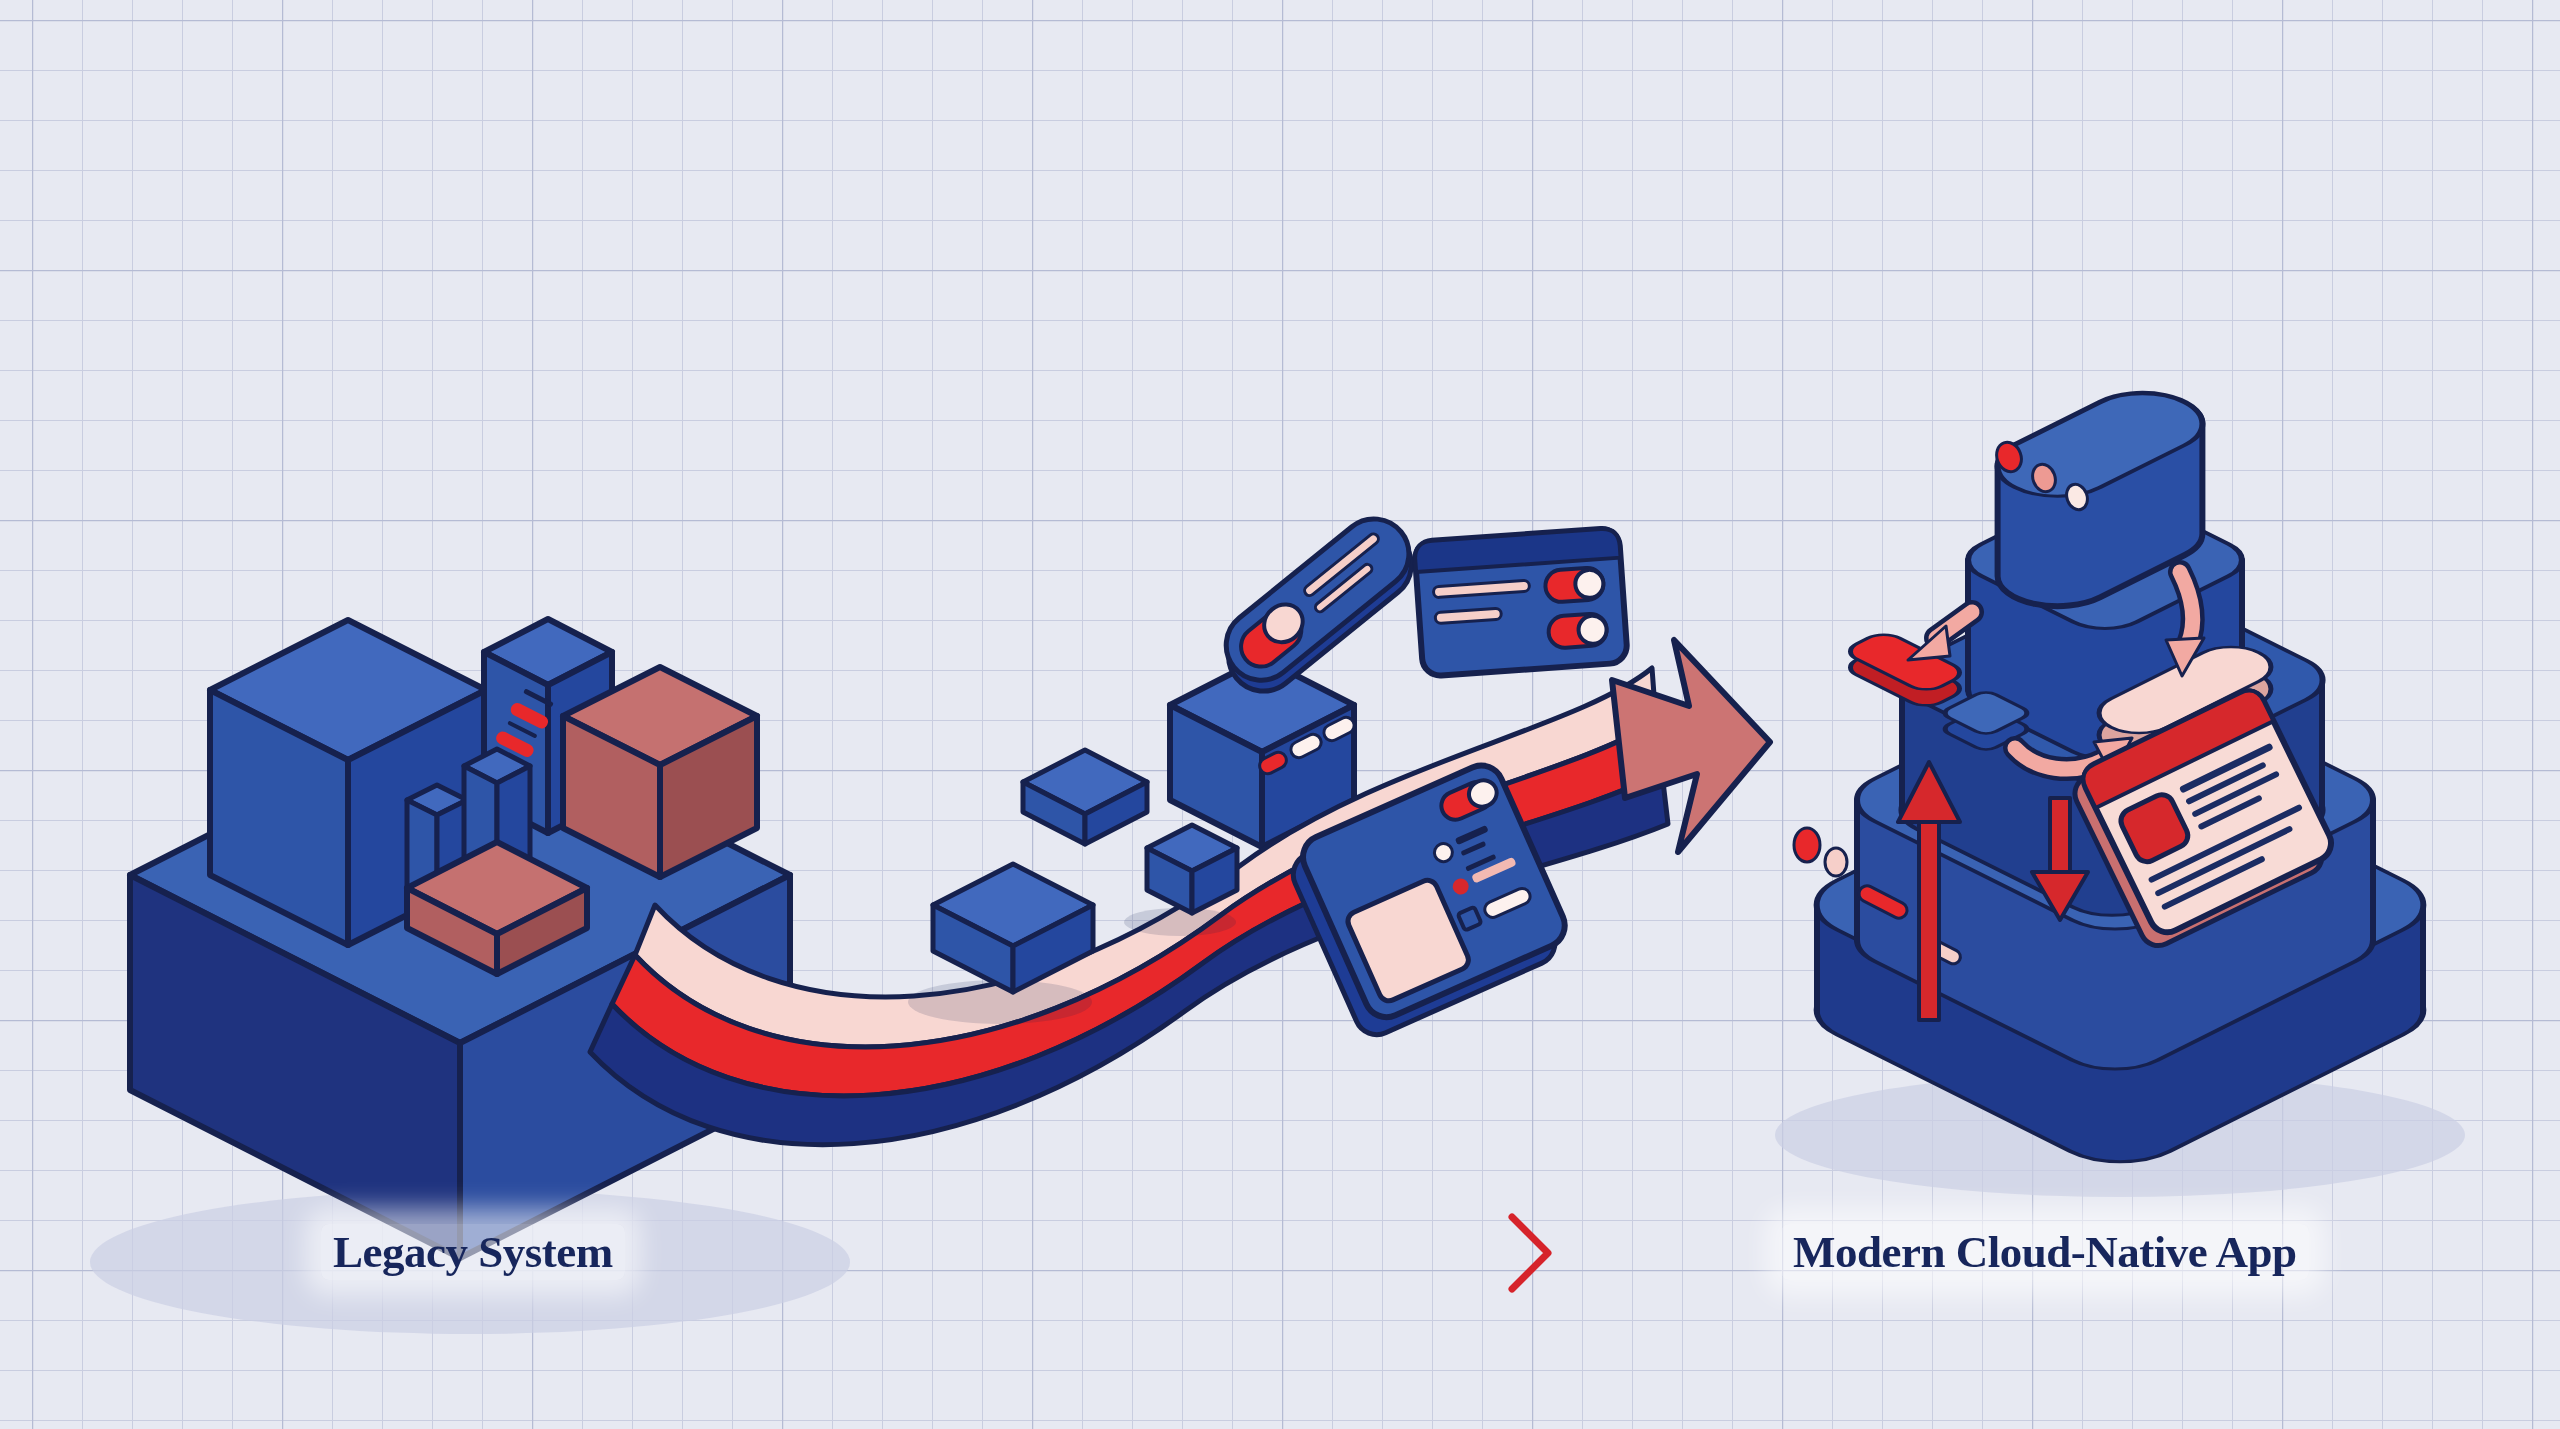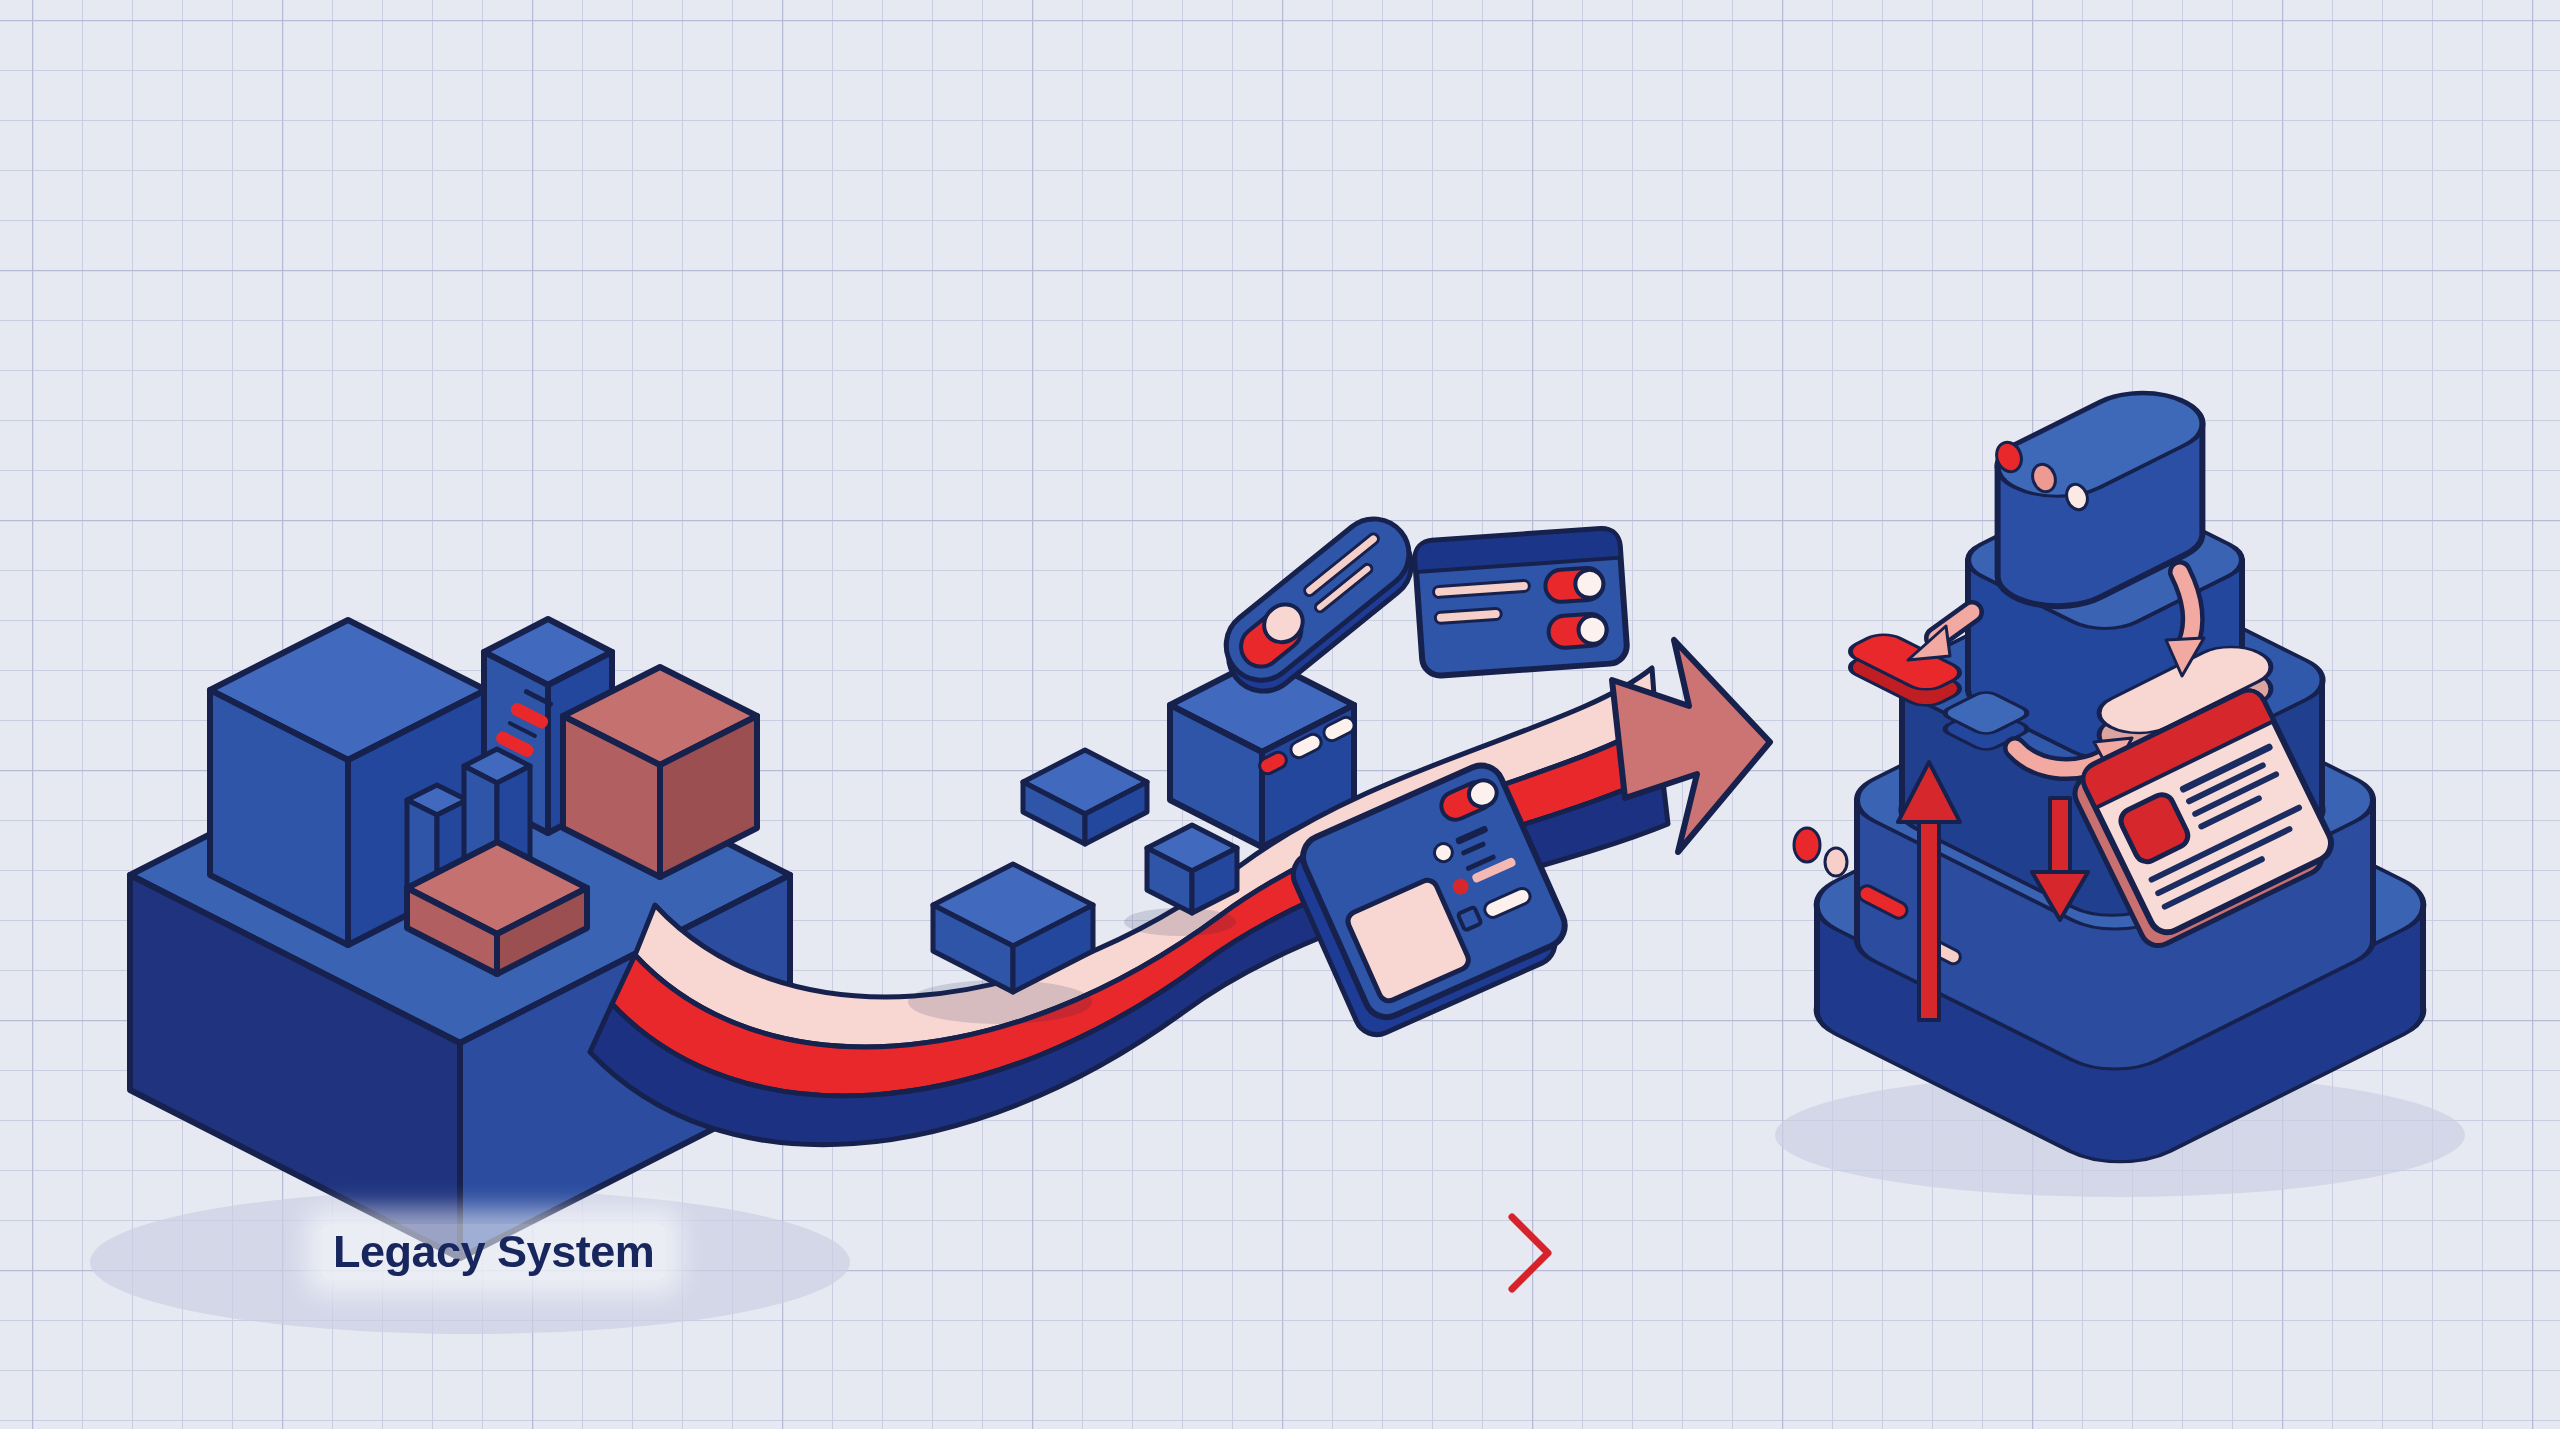--- a/index.html
+++ b/index.html
@@ -1,16 +1,16 @@
 <!DOCTYPE html>
 <html><head>
 <meta charset="utf-8">
 <style>
   html,body{margin:0;padding:0;background:#E7E9F2;}
-  .stage{position:relative;width:2560px;height:1429px;overflow:hidden;font-family:Liberation Sans, sans-serif;}
+  .stage{position:relative;width:2560px;height:1429px;overflow:hidden;font-family:Liberation Serif, serif;}
   svg{position:absolute;left:0;top:0;}
   svg *{stroke-linejoin:round;stroke-linecap:round;}
   .o6{stroke:#16214E;stroke-width:6px;}
   .o5{stroke:#16214E;stroke-width:5px;}
   .o4{stroke:#16214E;stroke-width:4px;}
   .o3{stroke:#16214E;stroke-width:3px;}
   .label{position:absolute;font-weight:bold;font-size:45px;color:#17265C;letter-spacing:-0.5px;
          background:rgba(255,255,255,0.55);box-shadow:0 0 24px 16px rgba(255,255,255,0.55);
          border-radius:8px;padding:2px 12px;white-space:nowrap;}
   .label-left{left:321px;top:1224px;}
@@ -264,13 +264,14 @@
     </g>
   </g>
 
   <g>
     <line x1="1035" y1="1253" x2="1536" y2="1253" stroke="url(#flowGrad)" stroke-width="7"></line>
     <path d="M 1512,1217 L 1548,1253 L 1512,1289" stroke="#D6232B" stroke-width="7" fill="none"></path>
   </g>
 </svg>
 
 <div class="label label-left">Legacy System</div>
+<div class="label label-right">Modern Cloud-Native App</div>
 </div>
 
 </body></html>

